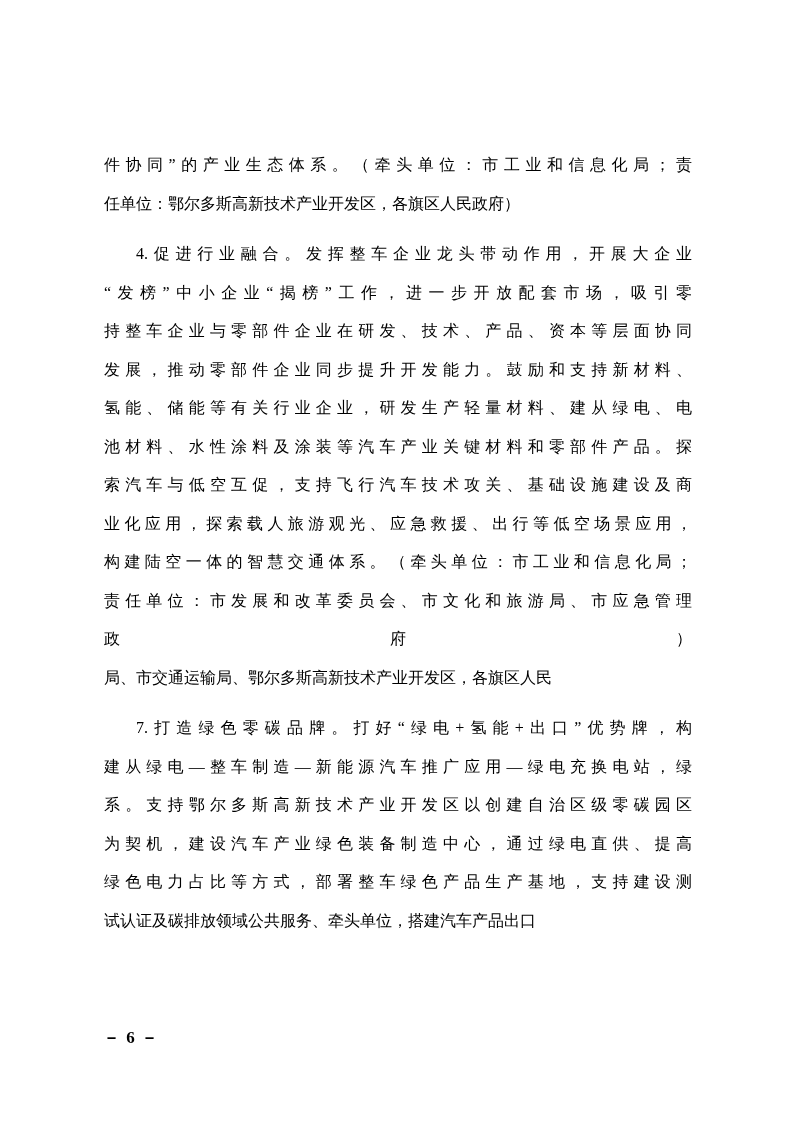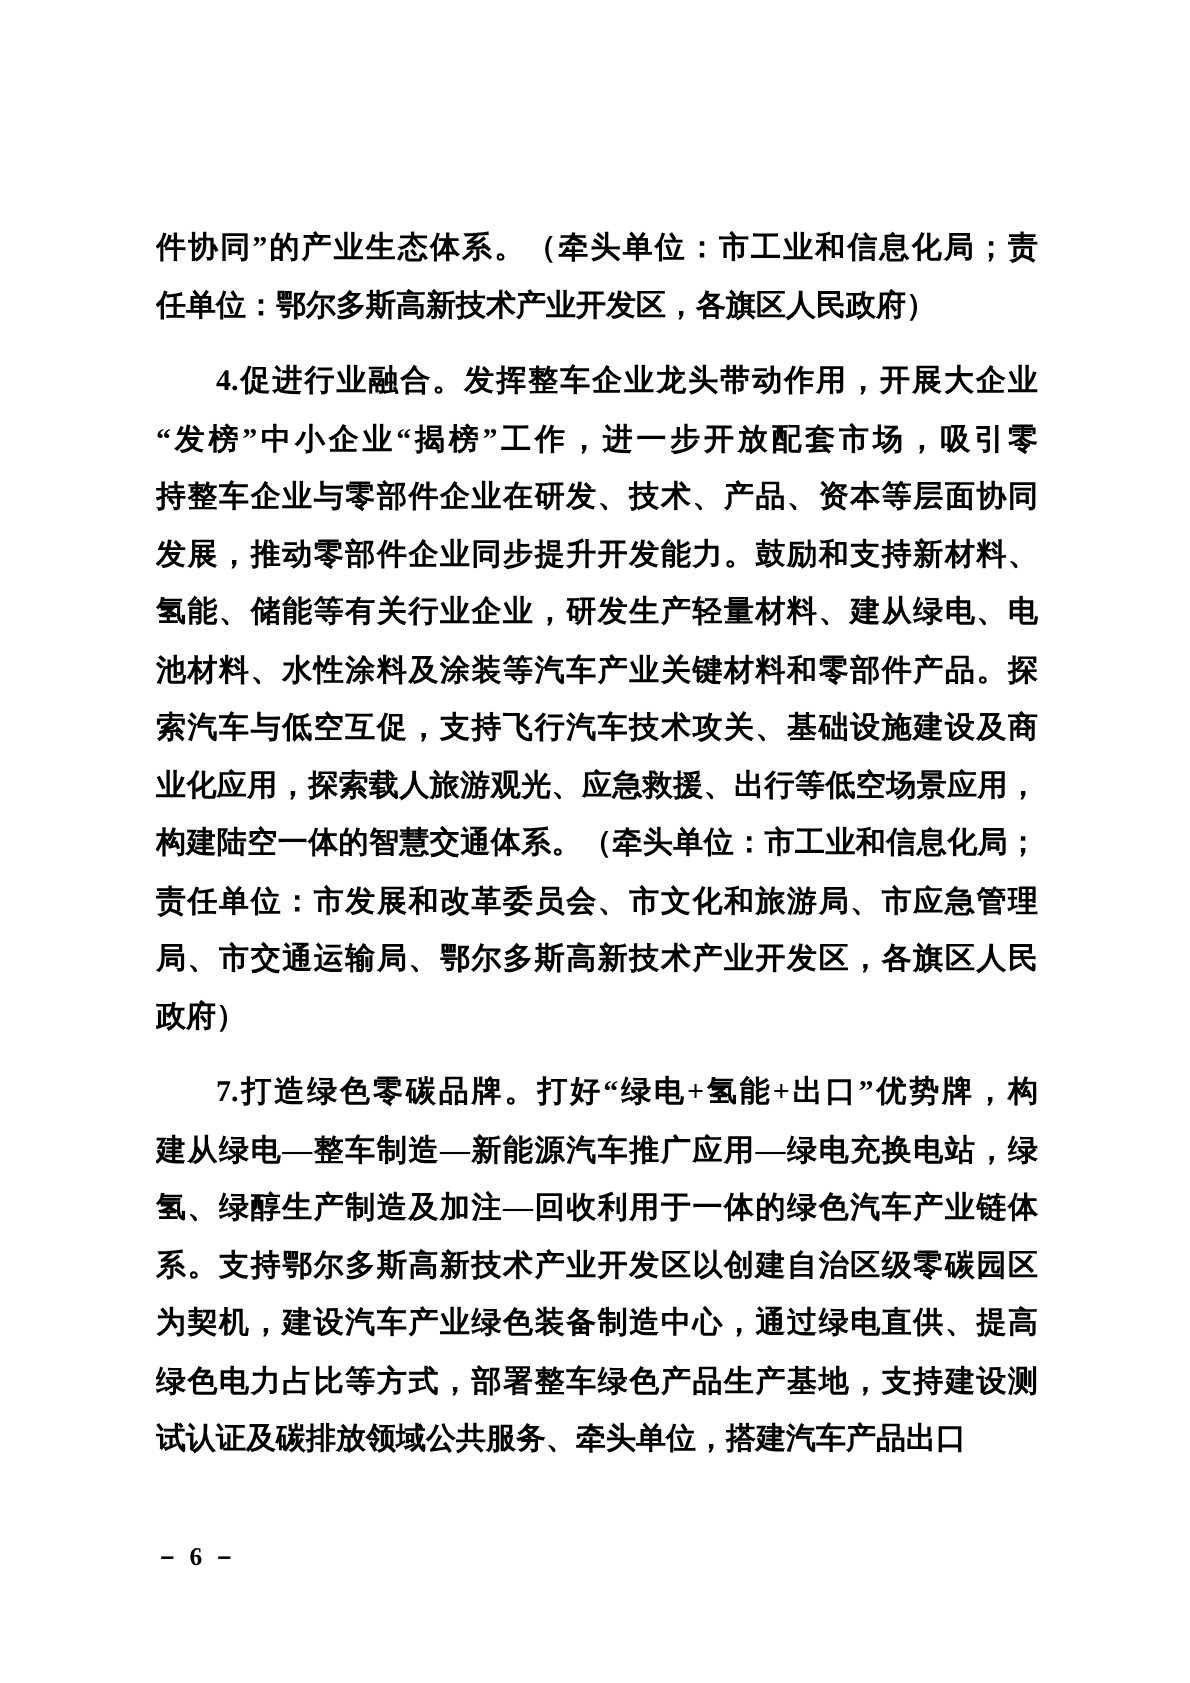--- a/index.html
+++ b/index.html
@@ -20,24 +20,24 @@
     position: absolute;
     left: 104px;
     top: 146px;
     width: 588px;
   }
   .para {
     margin: 0;
     padding: 0;
   }
   .line {
-    font-size: 20px;
+    font-size: 16px;
     line-height: 38.5px;
     height: 38.5px;
-    font-weight: 700;
+    font-weight: 400;
     text-align: justify;
     text-align-last: justify;
     text-justify: inter-character;
     overflow: hidden;
   }
   .para .line:last-child {
     text-align-last: left;
   }
   .para.indent .line:first-child {
     text-indent: 2em;
@@ -68,28 +68,27 @@
       <div class="line">4.促进行业融合。发挥整车企业龙头带动作用，开展大企业</div>
       <div class="line">“发榜”中小企业“揭榜”工作，进一步开放配套市场，吸引零</div>
       <div class="line">持整车企业与零部件企业在研发、技术、产品、资本等层面协同</div>
       <div class="line">发展，推动零部件企业同步提升开发能力。鼓励和支持新材料、</div>
       <div class="line">氢能、储能等有关行业企业，研发生产轻量材料、建从绿电、电</div>
       <div class="line">池材料、水性涂料及涂装等汽车产业关键材料和零部件产品。探</div>
       <div class="line">索汽车与低空互促，支持飞行汽车技术攻关、基础设施建设及商</div>
       <div class="line">业化应用，探索载人旅游观光、应急救援、出行等低空场景应用，</div>
       <div class="line">构建陆空一体的智慧交通体系。（牵头单位：市工业和信息化局；</div>
       <div class="line">责任单位：市发展和改革委员会、市文化和旅游局、市应急管理</div>
+      <div class="line">政府）</div>
       <div class="line">局、市交通运输局、鄂尔多斯高新技术产业开发区，各旗区人民</div>
-      <div class="line">政府）</div>
     </div>
 
     <div class="para indent">
       <div class="line">7.打造绿色零碳品牌。打好“绿电+氢能+出口”优势牌，构</div>
       <div class="line">建从绿电—整车制造—新能源汽车推广应用—绿电充换电站，绿</div>
-      <div class="line">氢、绿醇生产制造及加注—回收利用于一体的绿色汽车产业链体</div>
       <div class="line">系。支持鄂尔多斯高新技术产业开发区以创建自治区级零碳园区</div>
       <div class="line">为契机，建设汽车产业绿色装备制造中心，通过绿电直供、提高</div>
       <div class="line">绿色电力占比等方式，部署整车绿色产品生产基地，支持建设测</div>
       <div class="line">试认证及碳排放领域公共服务、牵头单位，搭建汽车产品出口</div>
     </div>
 
   </div>
 
   <div class="footer-pagenum">－ 6 －</div>
 </div>

